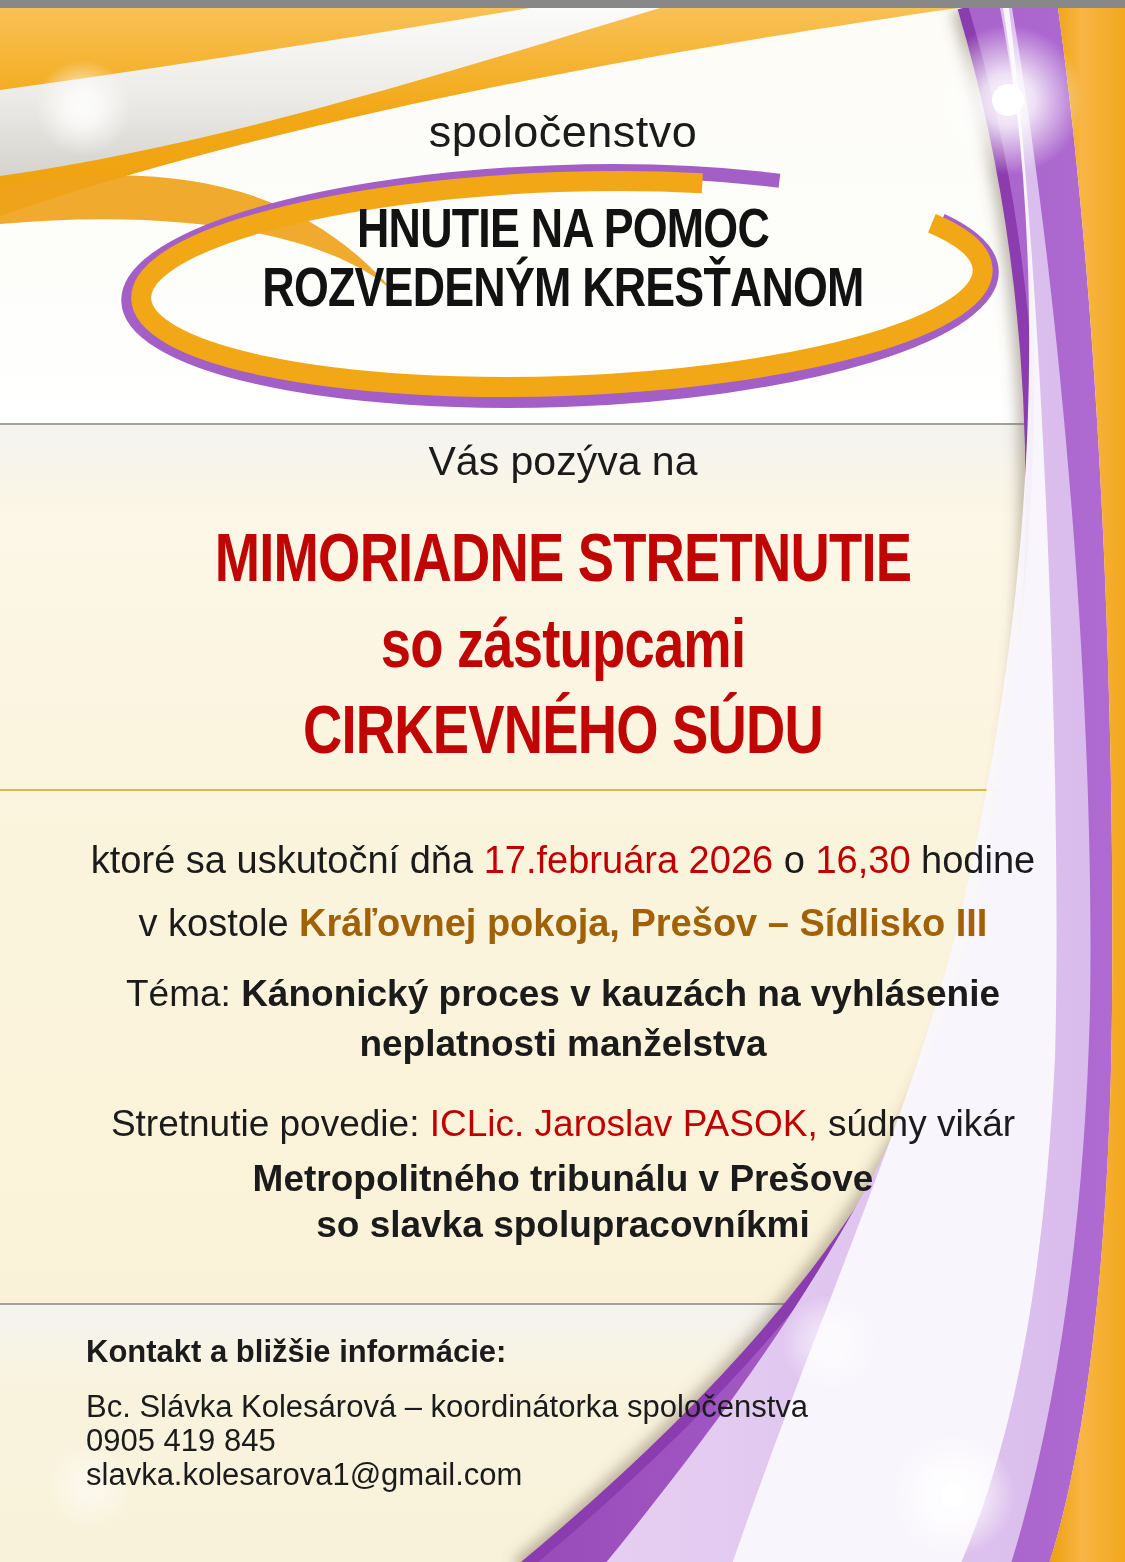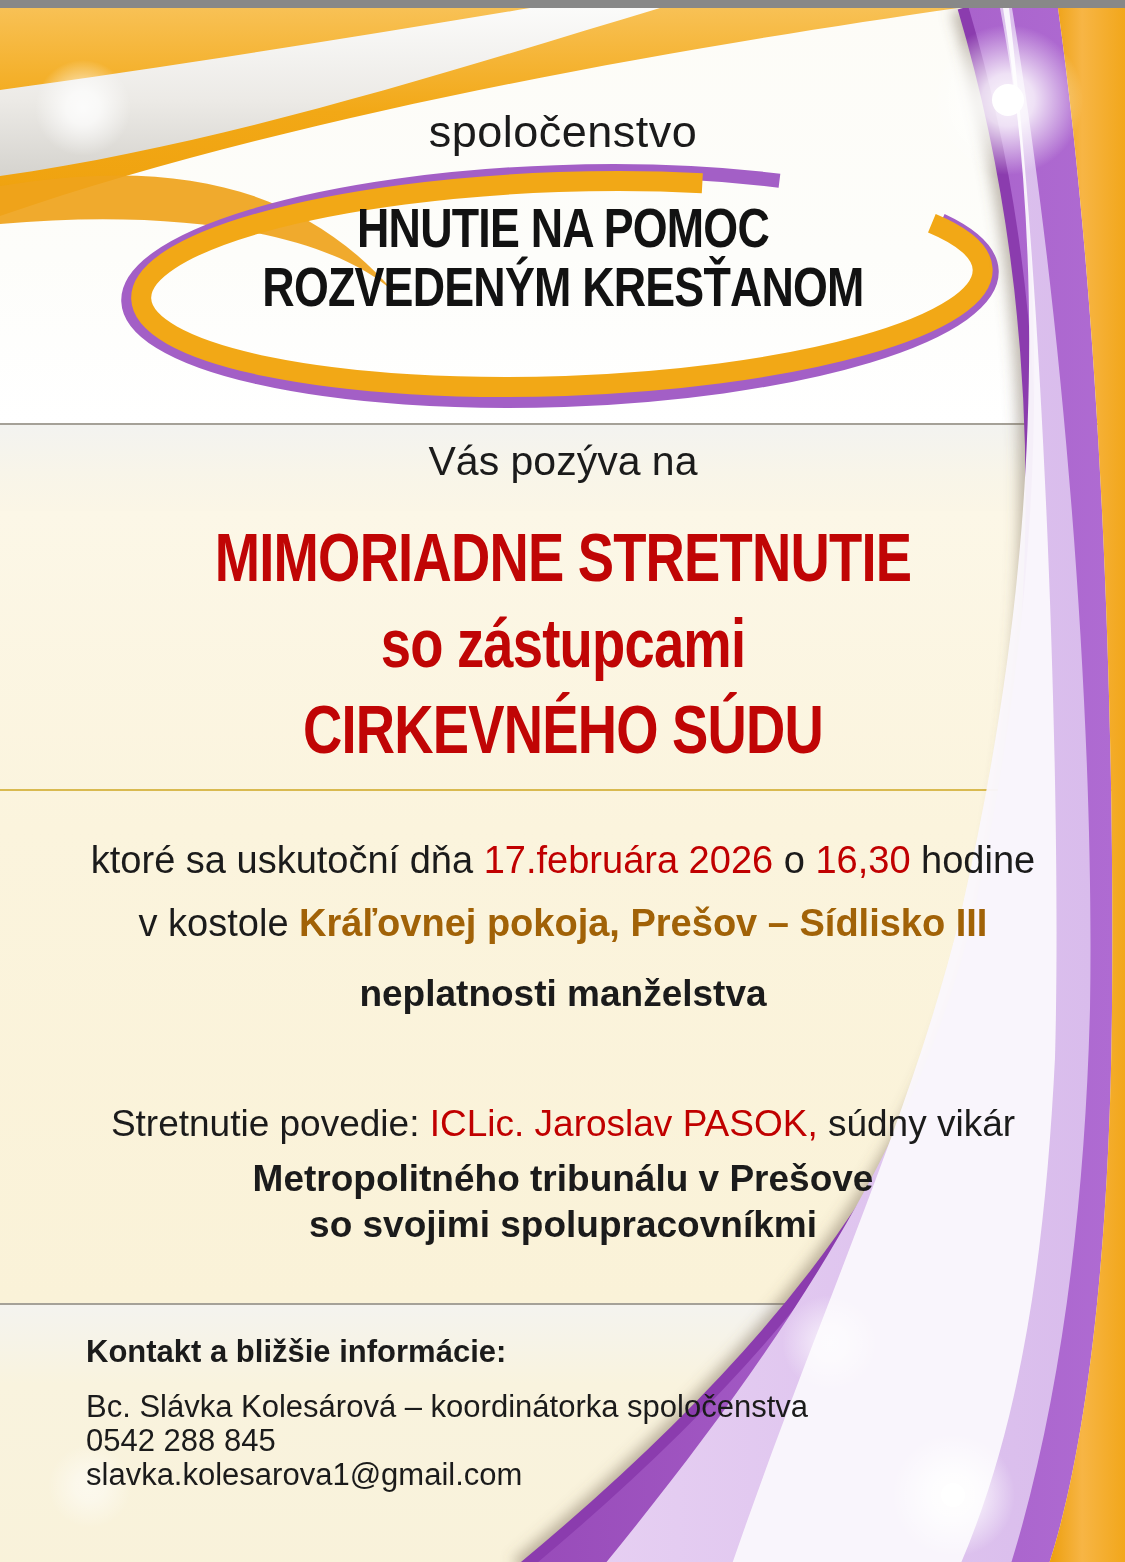--- a/index.html
+++ b/index.html
@@ -154,31 +154,35 @@
     <span>hodine</span>
   </div>
 
   <div class="txt t-center whereline">
     <span>v kostole</span>
     <span class="purple">Kráľovnej pokoja, Prešov – Sídlisko III</span>
   </div>
 
   <div class="txt t-center topicline">
     <div>
+      <span>Téma:</span>
+      <span class="bold">Kánonický proces v kauzách na vyhlásenie</span>
+    </div>
+    <div>
       <span class="bold">neplatnosti manželstva</span>
     </div>
   </div>
 
   <div class="txt t-center speaker1">
     <span>Stretnutie povedie:</span>
     <span class="red">ICLic. Jaroslav PASOK,</span>
     <span>súdny vikár</span>
   </div>
   <div class="txt t-center speaker2">Metropolitného tribunálu v Prešove</div>
-  <div class="txt t-center speaker3">so svojimi spolupracovníkmi</div>
+  <div class="txt t-center speaker3">so slavka spolupracovníkmi</div>
 
 
   <div class="txt contact-h">Kontakt a bližšie informácie:</div>
   <div class="txt contact-line c1">Bc. Slávka Kolesárová – koordinátorka spoločenstva</div>
-  <div class="txt contact-line c2">0542 288 845</div>
+  <div class="txt contact-line c2">0905 419 845</div>
   <div class="txt contact-line c3">slavka.kolesarova1@gmail.com</div>
 
 </div>
 
 </body></html>

